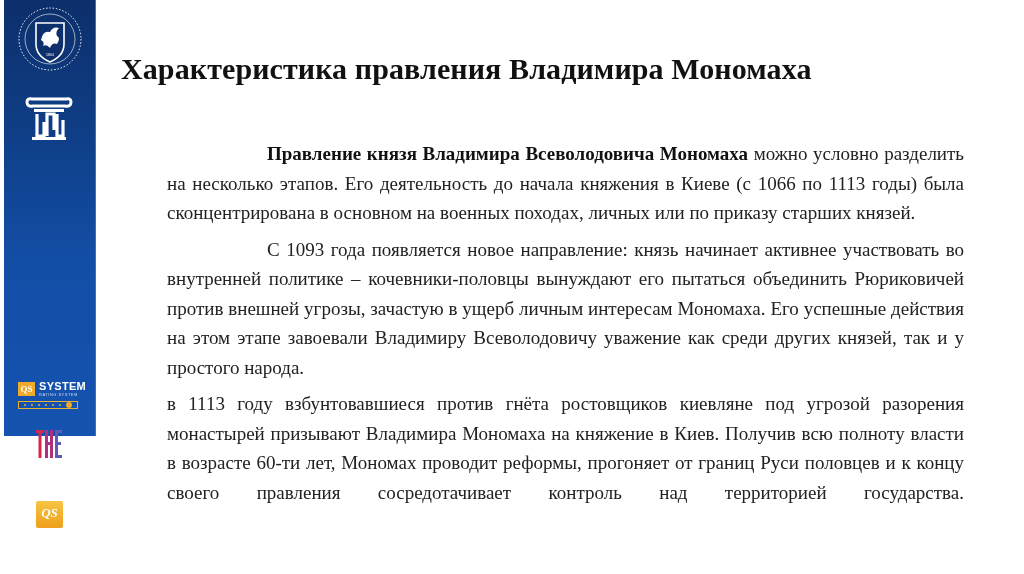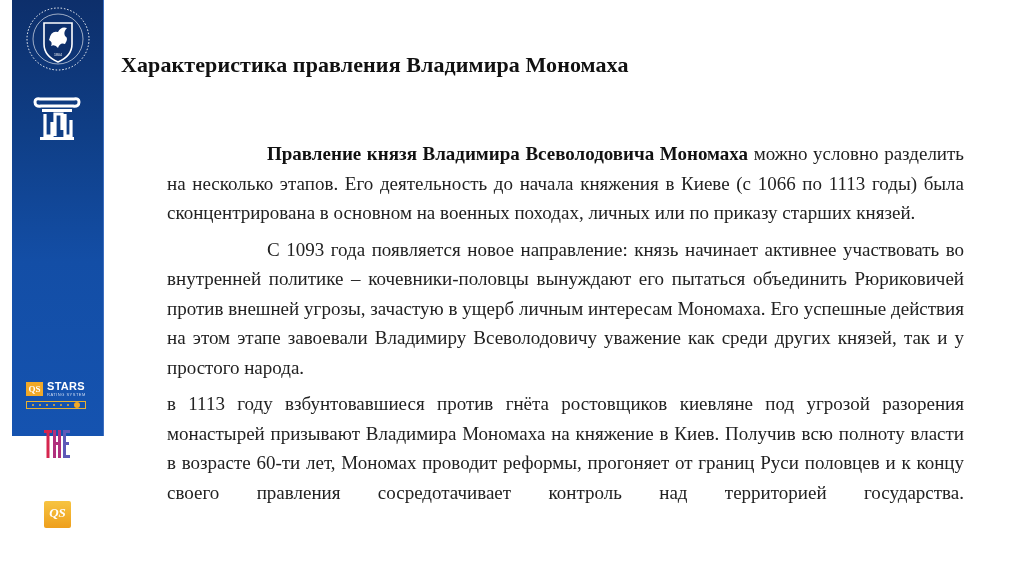--- a/index.html
+++ b/index.html
@@ -3,21 +3,21 @@
   <meta charset="utf-8">
   <style>
     html, body { margin: 0; padding: 0; }
     body {
       width: 1024px; height: 574px; overflow: hidden; position: relative;
       background: #ffffff;
       font-family: "Liberation Serif", "DejaVu Serif", serif;
       color: #1a1a1a;
     }
     .sidebar {
-      position: absolute; left: 12px; top: 0; width: 91px; height: 436px;
+      position: absolute; left: 4px; top: 0; width: 91px; height: 436px;
       background: linear-gradient(180deg, #0d2f6b 0%, #0f3e86 30%, #134ea6 60%, #1553b0 100%);
       border-right: 1px solid #3d6fc0;
     }
     .logo-emblem { position: absolute; left: 13px; top: 6px; width: 66px; height: 66px; }
     .logo-column { position: absolute; left: 19px; top: 96px; width: 52px; height: 46px; }
     .stars-badge { position: absolute; left: 14px; top: 380px; width: 62px; height: 34px; }
     .stars-badge .qs-square {
       position: absolute; left: 0; top: 2px; width: 17px; height: 14px;
       background: #f1a928; color: #fff; font-family: "Liberation Serif", serif;
       font-size: 9px; font-weight: bold; text-align: center; line-height: 14px;
@@ -44,21 +44,21 @@
       transform: scaleX(0.8);
     }
     .qs-logo {
       position: absolute; left: 32px; top: 501px; width: 27px; height: 27px;
       background: linear-gradient(180deg, #f7c441 0%, #ee9f1d 100%);
       border-radius: 2px; color: #fff; font-family: "Liberation Serif", serif;
       font-weight: bold; font-style: italic; font-size: 13px; text-align: center; line-height: 24px;
     }
     .title {
       position: absolute; left: 121px; top: 52px; margin: 0;
-      font-family: "Liberation Serif", serif; font-weight: bold; font-size: 22px;
+      font-family: "Liberation Serif", serif; font-weight: bold; font-size: 30px;
       color: #111; white-space: nowrap; letter-spacing: 0.1px;
     }
     .body-text {
       position: absolute; left: 167px; top: 139px; width: 797px;
       font-family: "Liberation Serif", serif; font-size: 19px; line-height: 29.5px;
       color: #222; text-align: justify;
     }
     .body-text p { margin: 0 0 7px 0; text-align-last: left; }
     .body-text p.indent { text-indent: 100px; }
     .body-text p.last { text-align-last: justify; }
@@ -78,21 +78,21 @@
 
   <svg class="logo-column" viewBox="0 0 52 46">
     <path d="M4 6 Q4 2 9 3 H43 Q48 2 48 6 Q48 11 42 10 H10 Q4 11 4 6 Z" fill="none" stroke="#ffffff" stroke-width="3"></path>
     <rect x="11" y="13" width="30" height="3" fill="#ffffff"></rect>
     <path d="M14 18 V40 H21 V26 M24 40 V18 H31 V34 M34 18 V40 H40 V24" fill="none" stroke="#ffffff" stroke-width="3.2"></path>
     <rect x="9" y="41" width="34" height="3" fill="#ffffff"></rect>
   </svg>
 
   <div class="stars-badge">
     <div class="qs-square">QS</div>
-    <div class="stars-word">STARS</div>
+    <div class="stars-word">SYSTEM</div>
     <div class="rating-sys">RATING SYSTEM</div>
     <div class="stars-bar">
       <span></span>
       <span></span>
       <span></span>
       <span></span>
       <span></span>
       <span></span>
       <span class="plus"></span>
     </div>

